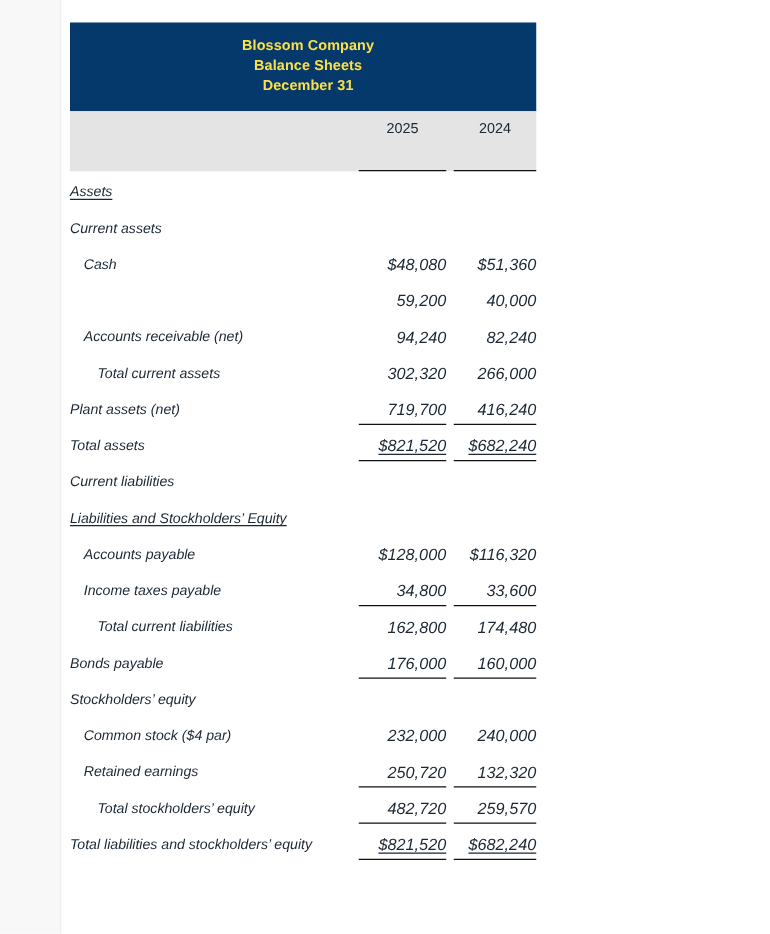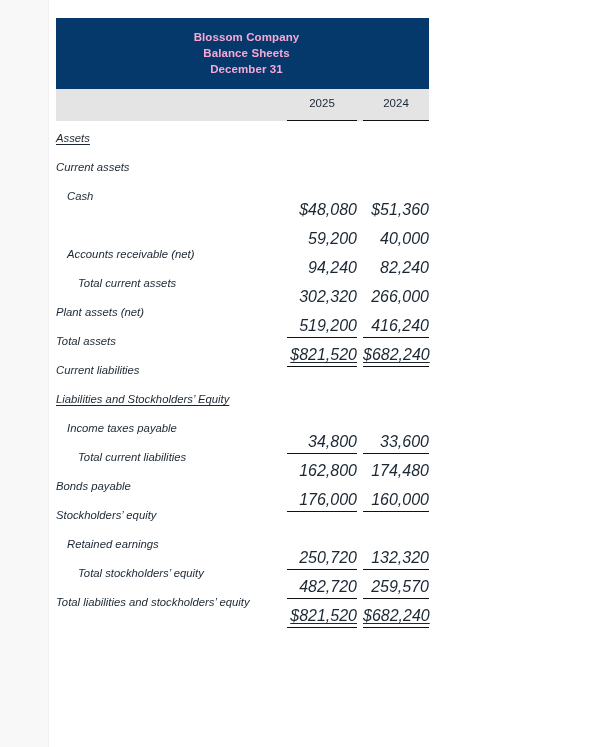--- a/index.html
+++ b/index.html
@@ -31,36 +31,36 @@
   #sheet {
     position: absolute;
     left: 56px;
     top: 18px;
     width: 373px;
   }
 
   
   #title-band {
     background: #05396b;
-    color: #f9a8d4;
+    color: #fde047;
     text-align: center;
     padding: 11px 8px 12px 16px;
     box-sizing: border-box;
   }
   #title-band div {
     font-size: 11.5px;
     font-weight: bold;
     line-height: 16px;
     letter-spacing: .1px;
   }
 
   
   #col-head {
     background: #e4e4e4;
-    height: 32px;
+    height: 48px;
     position: relative;
   }
   .colhead-cell {
     position: absolute;
     top: 8px;
     font-size: 11.5px;
     color: #1b2733;
     text-align: center;
   }
   .colhead-rule {
@@ -83,22 +83,22 @@
     position: absolute;
     left: 0;
     top: 6px;
     font-size: 11.3px;
     line-height: 14px;
     white-space: nowrap;
     color: #1b2733;
   }
   .row .val {
     position: absolute;
-    top: 20px;
-    font-size: 16px;
+    top: 6px;
+    font-size: 13px;
     line-height: 14px;
     text-align: right;
     color: #1b2733;
     white-space: nowrap;
   }
   .v2025 { left: 231px; width: 70px; }
   .v2024 { left: 307px; width: 66px; }
 
   
   .ind0 .label { padding-left: 0; }
@@ -174,58 +174,68 @@
         <div class="val v2025">94,240</div>
         <div class="val v2024">82,240</div>
       </div>
       <div class="row ind2 plain">
         <div class="label">Total current assets</div>
         <div class="val v2025">302,320</div>
         <div class="val v2024">266,000</div>
       </div>
       <div class="row ind0 rule">
         <div class="label">Plant assets (net)</div>
-        <div class="val v2025">519,200</div>
+        <div class="val v2025">719,700</div>
         <div class="val v2024">416,240</div>
       </div>
       <div class="row ind0 dbl">
         <div class="label">Total assets</div>
         <div class="val v2025">$821,520</div>
         <div class="val v2024">$682,240</div>
       </div>
       <div class="row ind0 plain">
         <div class="label">Current liabilities</div>
         <div class="val v2025 empty"></div>
         <div class="val v2024 empty"></div>
       </div>
       <div class="row ind0 section">
         <div class="label">Liabilities and Stockholders’ Equity</div>
         <div class="val v2025 empty"></div>
         <div class="val v2024 empty"></div>
       </div>
+      <div class="row ind1 plain">
+        <div class="label">Accounts payable</div>
+        <div class="val v2025">$128,000</div>
+        <div class="val v2024">$116,320</div>
+      </div>
       <div class="row ind1 rule">
         <div class="label">Income taxes payable</div>
         <div class="val v2025">34,800</div>
         <div class="val v2024">33,600</div>
       </div>
       <div class="row ind2 plain">
         <div class="label">Total current liabilities</div>
         <div class="val v2025">162,800</div>
         <div class="val v2024">174,480</div>
       </div>
       <div class="row ind0 rule">
         <div class="label">Bonds payable</div>
         <div class="val v2025">176,000</div>
         <div class="val v2024">160,000</div>
       </div>
       <div class="row ind0 plain">
         <div class="label">Stockholders’ equity</div>
         <div class="val v2025 empty"></div>
         <div class="val v2024 empty"></div>
       </div>
+      <div class="row ind1 plain">
+        <div class="label">Common stock ($4 par)</div>
+        <div class="val v2025">232,000</div>
+        <div class="val v2024">240,000</div>
+      </div>
       <div class="row ind1 rule">
         <div class="label">Retained earnings</div>
         <div class="val v2025">250,720</div>
         <div class="val v2024">132,320</div>
       </div>
       <div class="row ind2 rule">
         <div class="label">Total stockholders’ equity</div>
         <div class="val v2025">482,720</div>
         <div class="val v2024">259,570</div>
       </div>

